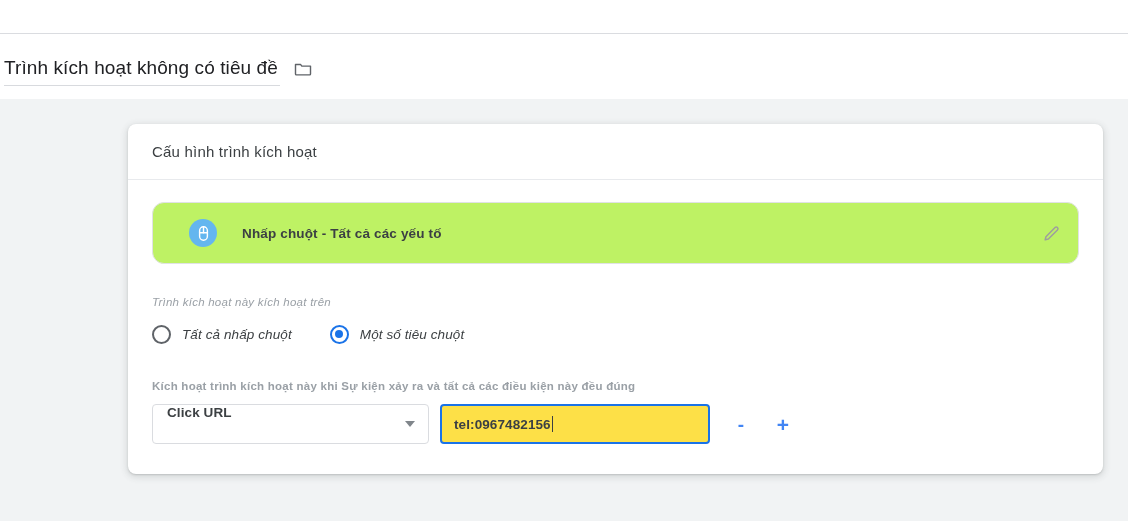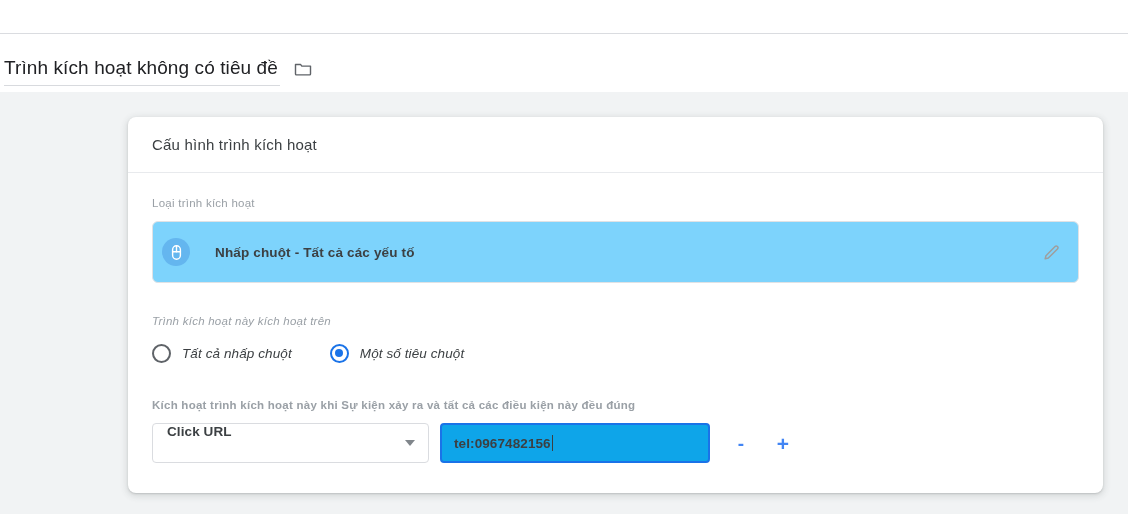--- a/index.html
+++ b/index.html
@@ -62,21 +62,21 @@
     align-items: center;
     justify-content: center;
     margin-bottom: 2px;
   }
   .folder-icon svg { display: block; }
 
   
   .content {
     position: absolute;
     left: 0;
-    top: 92px;
+    top: 99px;
     width: 1128px;
     height: 422px;
     background: #f1f3f4;
     overflow: hidden;
   }
 
   
   .card {
     position: absolute;
     left: 128px;
@@ -111,25 +111,25 @@
     color: #9aa0a6;
     letter-spacing: 0.25px;
     line-height: 16px;
     margin-bottom: 10px;
   }
 
   
   .trigger-type-box {
     height: 62px;
     border: 1px solid #e0e2e5;
-    border-radius: 6px;
-    display: flex;
-    align-items: center;
-    padding: 0 16px 0 9px;
-    background: #7dd3fc;
+    border-radius: 12px;
+    display: flex;
+    align-items: center;
+    padding: 0 16px 0 36px;
+    background: #bef264;
   }
 
   .mouse-badge {
     width: 28px;
     height: 28px;
     border-radius: 50%;
     background: #64b6ef;
     display: inline-flex;
     align-items: center;
     justify-content: center;
@@ -241,21 +241,21 @@
     border-right: 5.5px solid transparent;
     border-top: 6px solid #80868b;
   }
 
   .value-input {
     width: 270px;
     height: 40px;
     margin-left: 11px;
     border: 2px solid #1a73e8;
     border-radius: 4px;
-    background: #0ea5e9;
+    background: #fde047;
     display: flex;
     align-items: center;
     padding: 0 12px;
     position: relative;
   }
 
   .value-text {
     font-size: 13.5px;
     color: #3c4043;
     letter-spacing: 0.1px;
@@ -311,21 +311,20 @@
   <div class="content">
 
     <div class="card">
 
       <div class="card-header">
         <div class="card-header-title">Cấu hình trình kích hoạt</div>
       </div>
 
       <div class="card-body">
 
-        <div class="field-label">Loại trình kích hoạt</div>
 
         <div class="trigger-type-box">
           <span class="mouse-badge">
             <svg width="17" height="17" viewBox="0 0 24 24" fill="none" stroke="#ffffff" stroke-width="2" stroke-linecap="round" stroke-linejoin="round">
               <rect x="6.5" y="2.5" width="11" height="19" rx="5.5"></rect>
               <line x1="6.5" y1="11" x2="17.5" y2="11"></line>
               <line x1="12" y1="2.5" x2="12" y2="11"></line>
             </svg>
           </span>
           <span class="trigger-type-name">Nhấp chuột - Tất cả các yếu tố</span>

